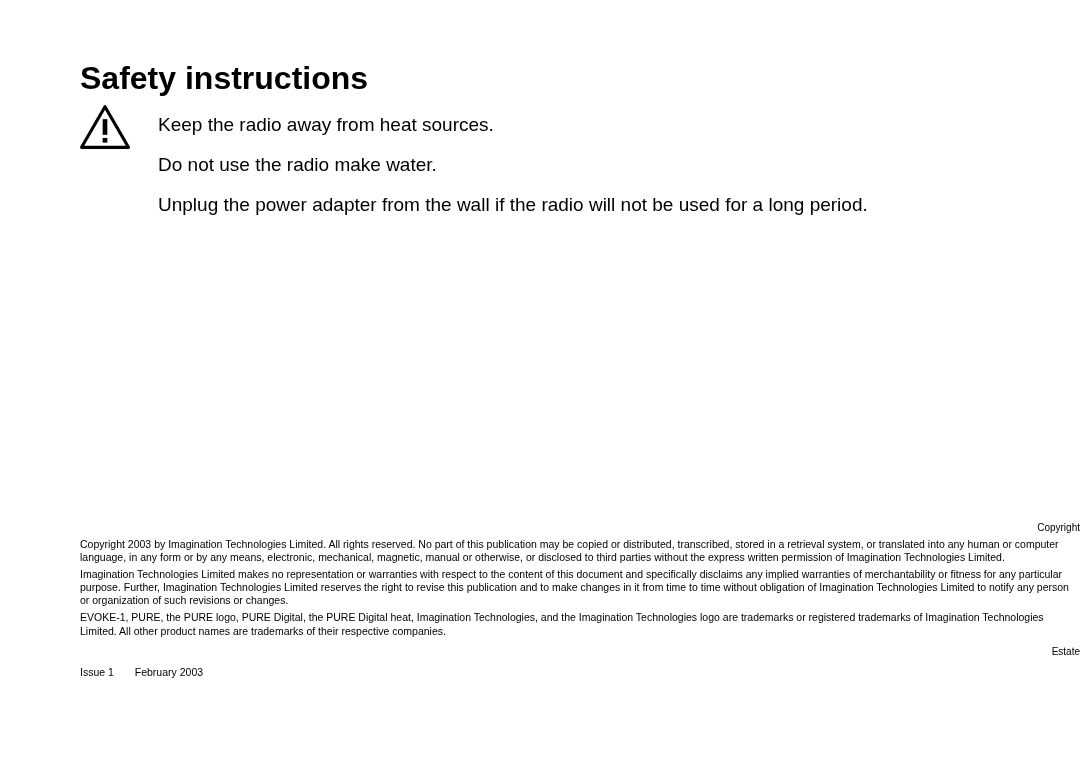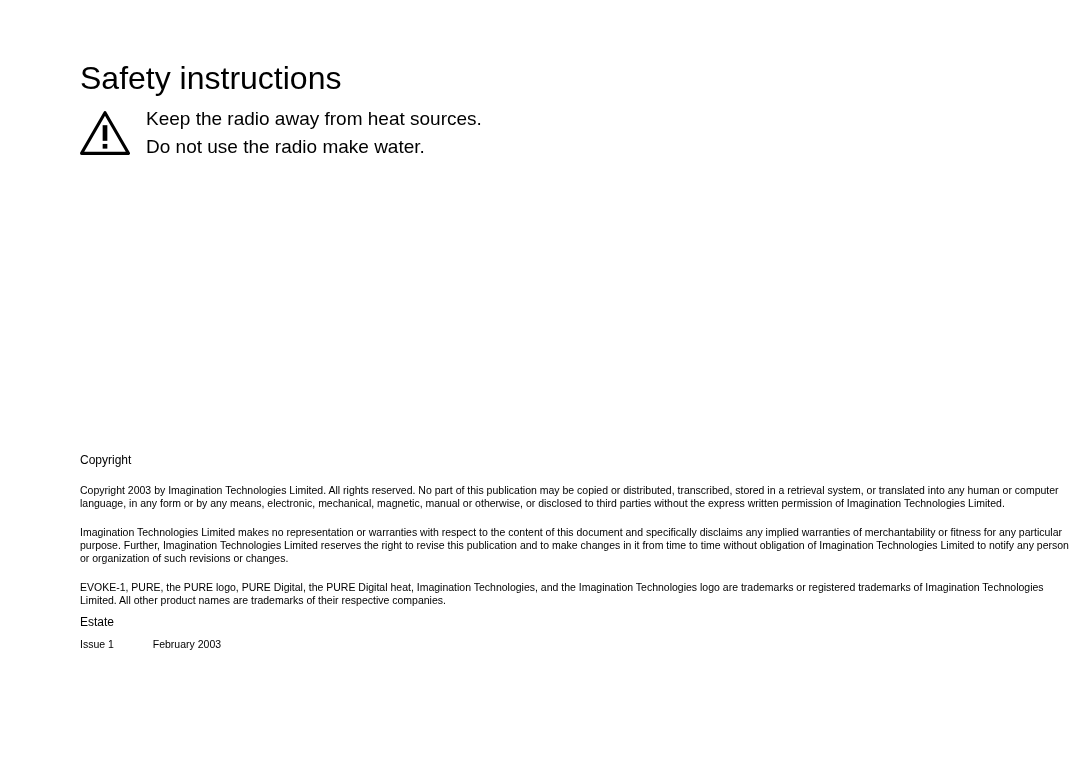--- a/index.html
+++ b/index.html
@@ -12,78 +12,80 @@
     color: #000;
     overflow: hidden;
   }
   .page {
     padding: 60px 0 40px 80px;
     box-sizing: border-box;
     width: 1080px;
   }
   .title {
     font-size: 32px;
-    font-weight: normal;
-    margin: 0 0 6px 0;
+    font-weight: bold;
+    margin: 0 0 0 0;
   }
   .warn-block {
     display: flex;
     align-items: flex-start;
     gap: 12px;
   }
   .warn-icon {
     width: 50px;
     flex: 0 0 50px;
     margin-top: 8px;
   }
   .warn-text {
     font-size: 19px;
     line-height: 1.25;
   }
-  .warn-text div { margin: 4px; }
+  .warn-text div { margin: 16px; }
   .legal {
     margin-top: 290px;
     font-size: 10.5px;
     line-height: 1.25;
     width: 1000px;
     overflow: visible;
     white-space: normal;
   }
   .legal h4 {
-    font-size: 12px;
+    font-size: 10px;
     font-weight: normal;
-    margin: 8px 0 2px 0;
+    margin: 8px 0 2px 10px;
+    text-align: right;
   }
   .legal p {
-    margin: 16px 0 4px 0;
+    margin: 3px 0 4px 0;
   }
   .issue {
     font-size: 10.5px;
     margin-top: 8px;
   }
-  .issue span + span { margin-left: 36px; }
+  .issue span + span { margin-left: 18px; }
 </style>
 </head>
 <body>
 
 <div class="page">
 
   <h1 class="title">Safety instructions</h1>
 
   <div class="warn-block">
     <div class="warn-icon">
       <svg viewBox="0 0 64 56" width="50" height="44">
         <polygon points="32,2 62,54 2,54" fill="none" stroke="#000" stroke-width="4" stroke-linejoin="round"></polygon>
         <rect x="29" y="18" width="6" height="20" fill="#000"></rect>
         <rect x="29" y="42" width="6" height="6" fill="#000"></rect>
       </svg>
     </div>
     <div class="warn-text">
       <div>Keep the radio away from heat sources.</div>
       <div>Do not use the radio make water.</div>
+      <div>Unplug the power adapter from the wall if the radio will not be used for a long period.</div>
     </div>
   </div>
 
   <div class="legal">
     <h4>Copyright</h4>
     <p>Copyright 2003 by Imagination Technologies Limited. All rights reserved. No part of this publication may be copied or distributed, transcribed, stored in a retrieval system, or translated into any human or computer language, in any form or by any means, electronic, mechanical, magnetic, manual or otherwise, or disclosed to third parties without the express written permission of Imagination Technologies Limited.</p>
 
     <p>Imagination Technologies Limited makes no representation or warranties with respect to the content of this document and specifically disclaims any implied warranties of merchantability or fitness for any particular purpose. Further, Imagination Technologies Limited reserves the right to revise this publication and to make changes in it from time to time without obligation of Imagination Technologies Limited to notify any person or organization of such revisions or changes.</p>
 
     <p>EVOKE-1, PURE, the PURE logo, PURE Digital, the PURE Digital heat, Imagination Technologies, and the Imagination Technologies logo are trademarks or registered trademarks of Imagination Technologies Limited. All other product names are trademarks of their respective companies.</p>

